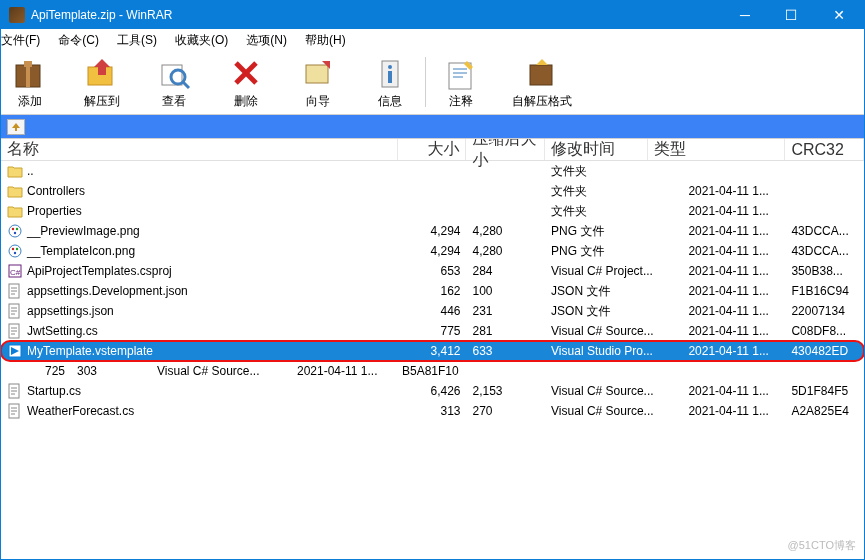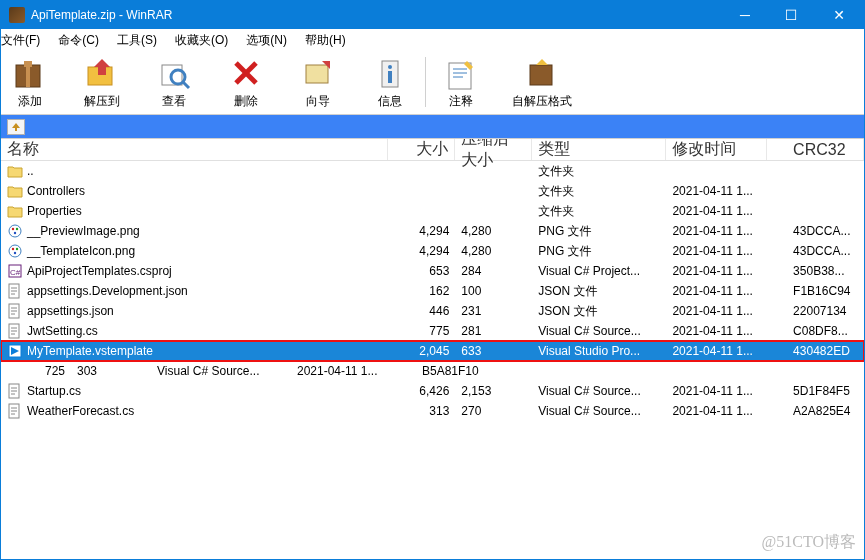--- a/index.html
+++ b/index.html
@@ -21,30 +21,30 @@
 .sep { width: 1px; height: 50px; background: #d0d0d0; margin: 2px 2px; }
 .navbar { height: 24px; border-bottom: 1px solid #d0d0d0; display: flex; align-items: center; padding-left: 6px; }
 .nav-up { width: 18px; height: 16px; border: 1px solid #b0b0b0; background: #f5f5f5; display:flex; align-items:center; justify-content:center; }
 .nav-up svg { width:10px; height:10px; }
 .listview { flex: 1; overflow: hidden; background: #fff; position: relative; }
 .header-row { display: flex; height: 22px; border-bottom: 1px solid #e0e0e0; font-size: 16px; color: #333; align-items: center; }
 .header-row .col { border-right: 1px solid #e8e8e8; padding: 0 6px; height: 100%; display: flex; align-items: center; }
 .rows { }
 .row { display: flex; height: 20px; font-size: 12px; color: #000; align-items: center; position: relative; }
 .row .col { padding: 0 6px; overflow: hidden; white-space: nowrap; text-overflow: ellipsis; }
-.row.selected { background: #1a86d8; color: #fff; }
+.row.selected { background: #1a86d8; color: #fff; border-radius: 9px; }
 .row.highlight-box { outline: 2px solid #e11; outline-offset: -1px; }
 .col-name  { width: 405px; display: flex; align-items: center; gap: 4px; }
 .col-size  { width: 70px;  text-align: right; }
 .col-csize { width: 80px;  text-align: left; }
 .col-type  { width: 140px; }
 .col-date  { width: 105px; }
-.col-crc   { width: 80px; margin-left: 20px; }
+.col-crc   { width: 80px; }
 .file-icon { width: 16px; height: 16px; flex: 0 0 16px; }
-.watermark { position: absolute; right: 8px; bottom: 6px; font-size: 16px; color: #bbb; font-family: Liberation Serif, serif; }
+.watermark { position: absolute; right: 8px; bottom: 6px; font-size: 11px; color: #bbb; }
 </style>
 </head>
 <body>
 
 <div class="window">
 
   <div class="titlebar">
     <div class="title-icon"></div>
     <div class="title-text">ApiTemplate.zip - WinRAR</div>
     <div class="win-btns">
@@ -155,22 +155,22 @@
           <polygon points="5,1 9,6 6,6 6,9 4,9 4,6 1,6" fill="#c89020"></polygon>
         </svg>
     </div>
   </div>
 
   <div class="listview">
     <div class="header-row">
       <div class="col col-name">名称</div>
       <div class="col col-size" style="justify-content:flex-end">大小</div>
       <div class="col col-csize" style="justify-content:flex-end">压缩后大小</div>
+      <div class="col col-date">修改时间</div>
       <div class="col col-type">类型</div>
-      <div class="col col-date">修改时间</div>
       <div class="col col-crc">CRC32</div>
     </div>
     <div class="rows" id="rows">
         <div class="row">
           <div class="col col-name">
             <span class="file-icon"><svg viewBox="0 0 16 16">
                 <path d="M1 4 h5 l1 1 h8 v9 h-14 z" fill="#f6d872" stroke="#caa430"></path>
               </svg></span>
             <span>..</span>
           </div>
@@ -301,21 +301,21 @@
           <div class="col col-crc">C08DF8...</div>
         </div>
         <div class="row selected highlight-box">
           <div class="col col-name">
             <span class="file-icon"><svg viewBox="0 0 16 16">
                 <rect x="2" y="2" width="12" height="12" fill="#fff" stroke="#0a7dd9"></rect>
                 <polygon points="4,4 12,8 4,12" fill="#0a7dd9"></polygon>
               </svg></span>
             <span>MyTemplate.vstemplate</span>
           </div>
-          <div class="col col-size">2,045</div>
+          <div class="col col-size">3,412</div>
           <div class="col col-csize">633</div>
           <div class="col col-type">Visual Studio Pro...</div>
           <div class="col col-date">2021-04-11 1...</div>
           <div class="col col-crc">430482ED</div>
         </div>
         <div class="row">
           <div class="col col-size">725</div>
           <div class="col col-csize">303</div>
           <div class="col col-type">Visual C# Source...</div>
           <div class="col col-date">2021-04-11 1...</div>

